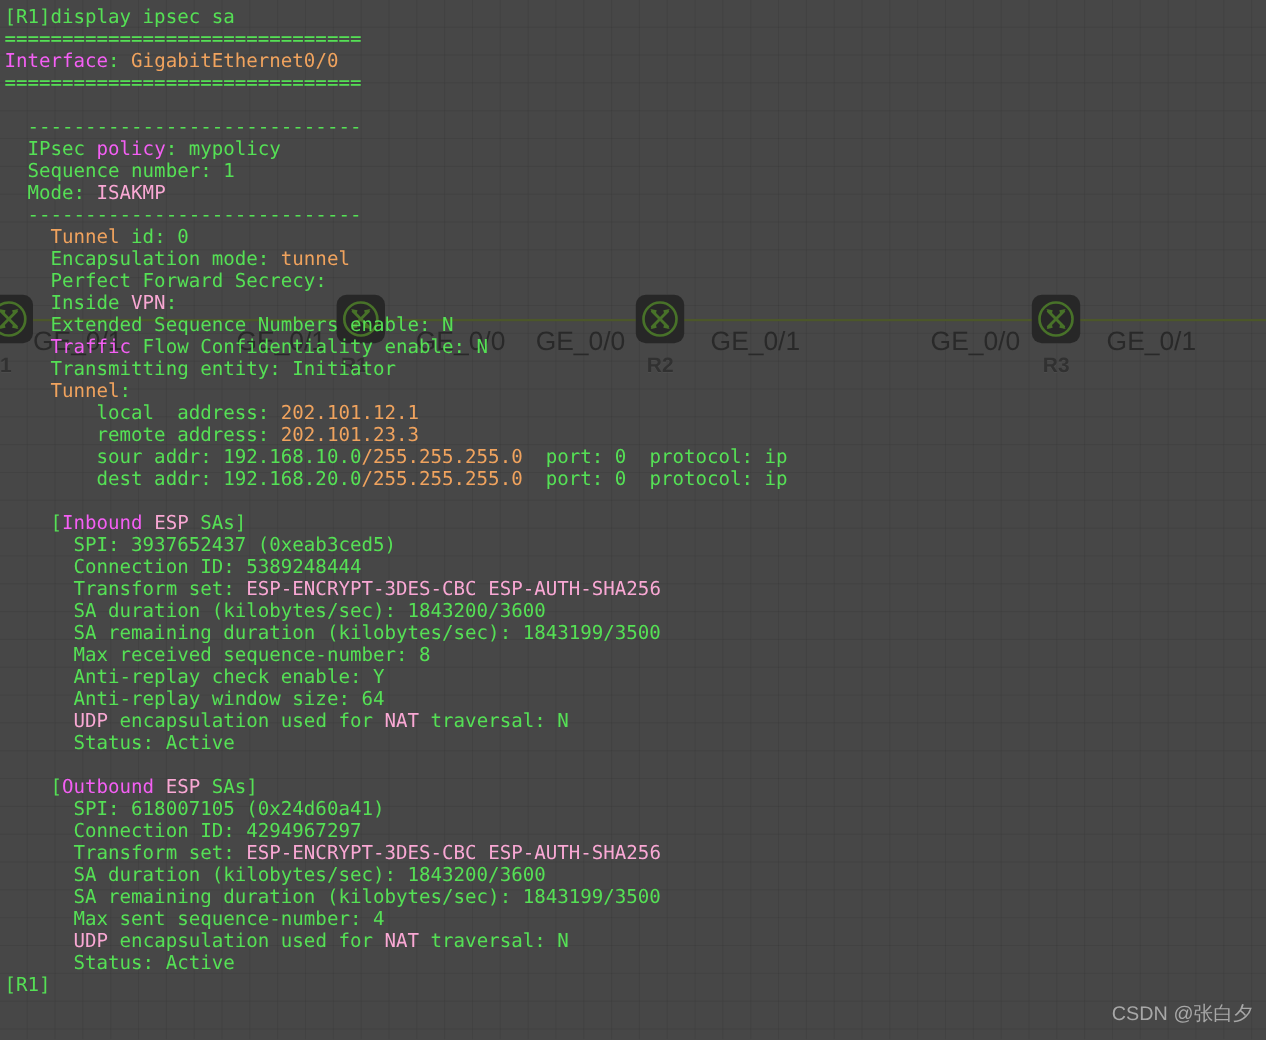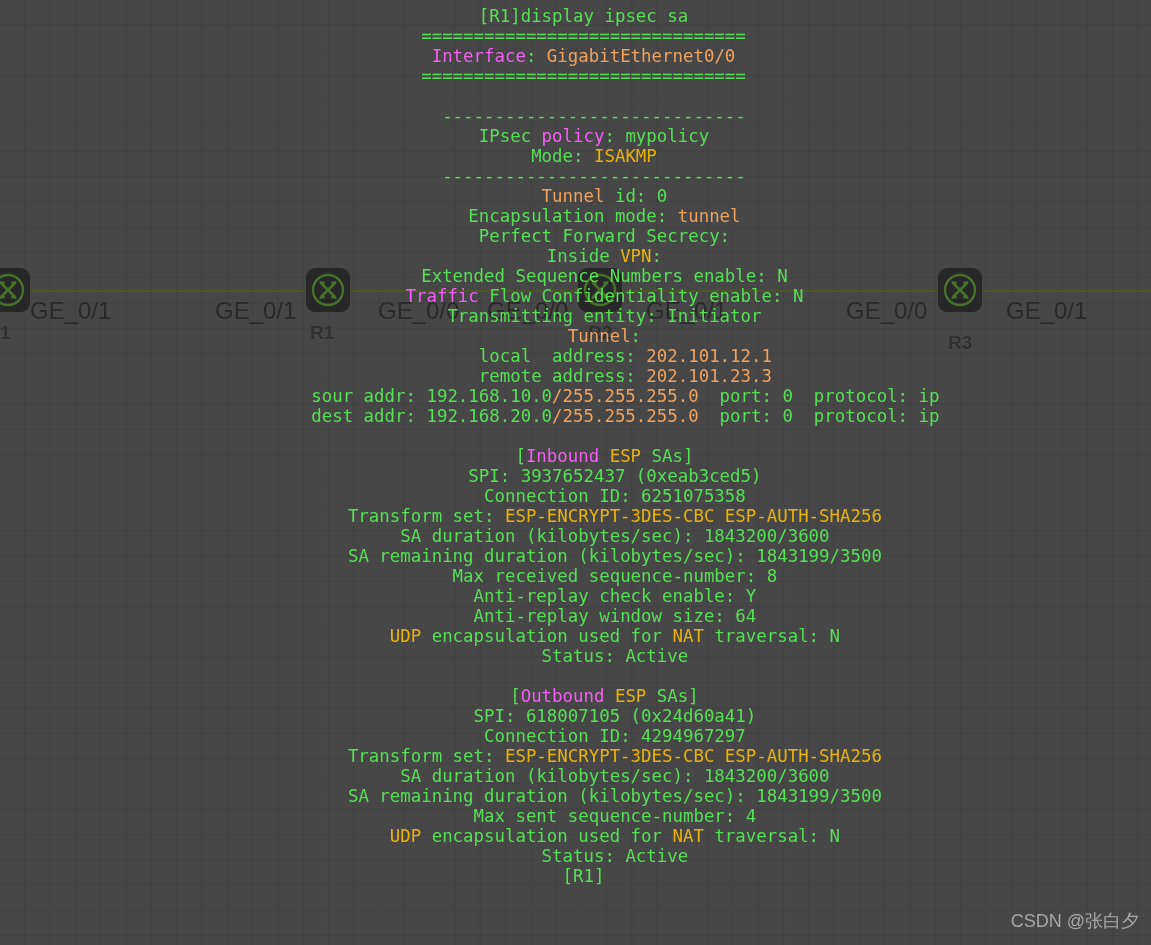--- a/index.html
+++ b/index.html
@@ -43,28 +43,27 @@
     background:rgba(60,60,60,0.35);
     padding:6px 0 0 0;
     box-sizing:border-box;
   }
   .line{
     font-family:"DejaVu Sans Mono","Liberation Mono",monospace;
     font-size:17.4px;
     line-height:20px;
     white-space:pre;
     color:#55e055;
-    padding-left:16px;
+    padding-left:4px;
     letter-spacing:0px;
-    text-align:center;
   }
   .g{color:#55e055;}
   .m{color:#f45ff4;}
   .o{color:#f0a35e;}
-  .b{color:#eab308;}
+  .b{color:#f9a8d4;}
   .blank{height:20px;}
   
   #watermark{
     position:absolute;right:12px;bottom:12px;
     font-family:"Liberation Sans",sans-serif;
     font-size:18px;color:#b9b9b9;opacity:.85;
     white-space:nowrap;
   }
 </style>
 </head>
@@ -136,21 +135,21 @@
             <path d="M27 27 L20 20"></path>
   </g>
   <g fill="#4f8f1f">
     <path d="M11 11 l6 1 l-1 4 z"></path>
     <path d="M29 11 l-6 1 l1 4 z"></path>
     <path d="M11 29 l6 -1 l-1 -4 z"></path>
     <path d="M29 29 l-6 -1 l1 -4 z"></path>
   </g>
 </svg>
       </div>
-      <div class="router-label" style="left: 948px; top: 332px;">R3</div>
+      <div class="router-label" style="left: 948px; top: 322px;">R3</div>
       <div class="router-label" style="left: 0px; top: 322px;">1</div>
     </div>
   <div id="iflabels-host">
       <div class="if-label" style="left: 30px; top: 297px;">GE_0/1</div>
       <div class="if-label" style="left: 215px; top: 297px;">GE_0/1</div>
       <div class="if-label" style="left: 378px; top: 297px;">GE_0/0</div>
       <div class="if-label" style="left: 487px; top: 297px;">GE_0/0</div>
       <div class="if-label" style="left: 646px; top: 297px;">GE_0/1</div>
       <div class="if-label" style="left: 846px; top: 297px;">GE_0/0</div>
       <div class="if-label" style="left: 1006px; top: 297px;">GE_0/1</div>
@@ -159,38 +158,39 @@
 
 <div id="console">
   <div id="console-lines">
       <div class="line"><span class="g">[R1]display ipsec sa</span></div>
       <div class="line"><span class="g">===============================</span></div>
       <div class="line"><span class="m">Interface</span><span class="g">: </span><span class="o">GigabitEthernet0/0</span></div>
       <div class="line"><span class="g">===============================</span></div>
       <div class="line blank">&nbsp;</div>
       <div class="line"><span class="g">  -----------------------------</span></div>
       <div class="line"><span class="g">  IPsec </span><span class="m">policy</span><span class="g">: mypolicy</span></div>
+      <div class="line"><span class="g">  Sequence number: 1</span></div>
       <div class="line"><span class="g">  Mode: </span><span class="b">ISAKMP</span></div>
       <div class="line"><span class="g">  -----------------------------</span></div>
       <div class="line"><span class="g">    </span><span class="o">Tunnel</span><span class="g"> id: 0</span></div>
       <div class="line"><span class="g">    Encapsulation mode: </span><span class="o">tunnel</span></div>
       <div class="line"><span class="g">    Perfect Forward Secrecy:</span></div>
       <div class="line"><span class="g">    Inside </span><span class="b">VPN</span><span class="g">:</span></div>
       <div class="line"><span class="g">    Extended Sequence Numbers enable: N</span></div>
       <div class="line"><span class="g">    </span><span class="m">Traffic</span><span class="g"> Flow Confidentiality enable: N</span></div>
       <div class="line"><span class="g">    Transmitting entity: Initiator</span></div>
       <div class="line"><span class="g">    </span><span class="o">Tunnel</span><span class="g">:</span></div>
       <div class="line"><span class="g">        local  address: </span><span class="o">202.101.12.1</span></div>
       <div class="line"><span class="g">        remote address: </span><span class="o">202.101.23.3</span></div>
       <div class="line"><span class="g">        sour addr: </span><span class="g">192.168.10.0</span><span class="o">/255.255.255.0</span><span class="g">  port: 0  protocol: ip</span></div>
       <div class="line"><span class="g">        dest addr: </span><span class="g">192.168.20.0</span><span class="o">/255.255.255.0</span><span class="g">  port: 0  protocol: ip</span></div>
       <div class="line blank">&nbsp;</div>
       <div class="line"><span class="g">    [</span><span class="m">Inbound</span><span class="g"> </span><span class="b">ESP</span><span class="g"> SAs]</span></div>
       <div class="line"><span class="g">      SPI: 3937652437 (0xeab3ced5)</span></div>
-      <div class="line"><span class="g">      Connection ID: 6251075358</span></div>
+      <div class="line"><span class="g">      Connection ID: 5389248444</span></div>
       <div class="line"><span class="g">      Transform set: </span><span class="b">ESP-ENCRYPT-3DES-CBC</span><span class="g"> </span><span class="b">ESP-AUTH-SHA256</span></div>
       <div class="line"><span class="g">      SA duration (kilobytes/sec): 1843200/3600</span></div>
       <div class="line"><span class="g">      SA remaining duration (kilobytes/sec): 1843199/3500</span></div>
       <div class="line"><span class="g">      Max received sequence-number: 8</span></div>
       <div class="line"><span class="g">      Anti-replay check enable: Y</span></div>
       <div class="line"><span class="g">      Anti-replay window size: 64</span></div>
       <div class="line"><span class="g">      </span><span class="b">UDP</span><span class="g"> encapsulation used for </span><span class="b">NAT</span><span class="g"> traversal: N</span></div>
       <div class="line"><span class="g">      Status: Active</span></div>
       <div class="line blank">&nbsp;</div>
       <div class="line"><span class="g">    [</span><span class="m">Outbound</span><span class="g"> </span><span class="b">ESP</span><span class="g"> SAs]</span></div>

